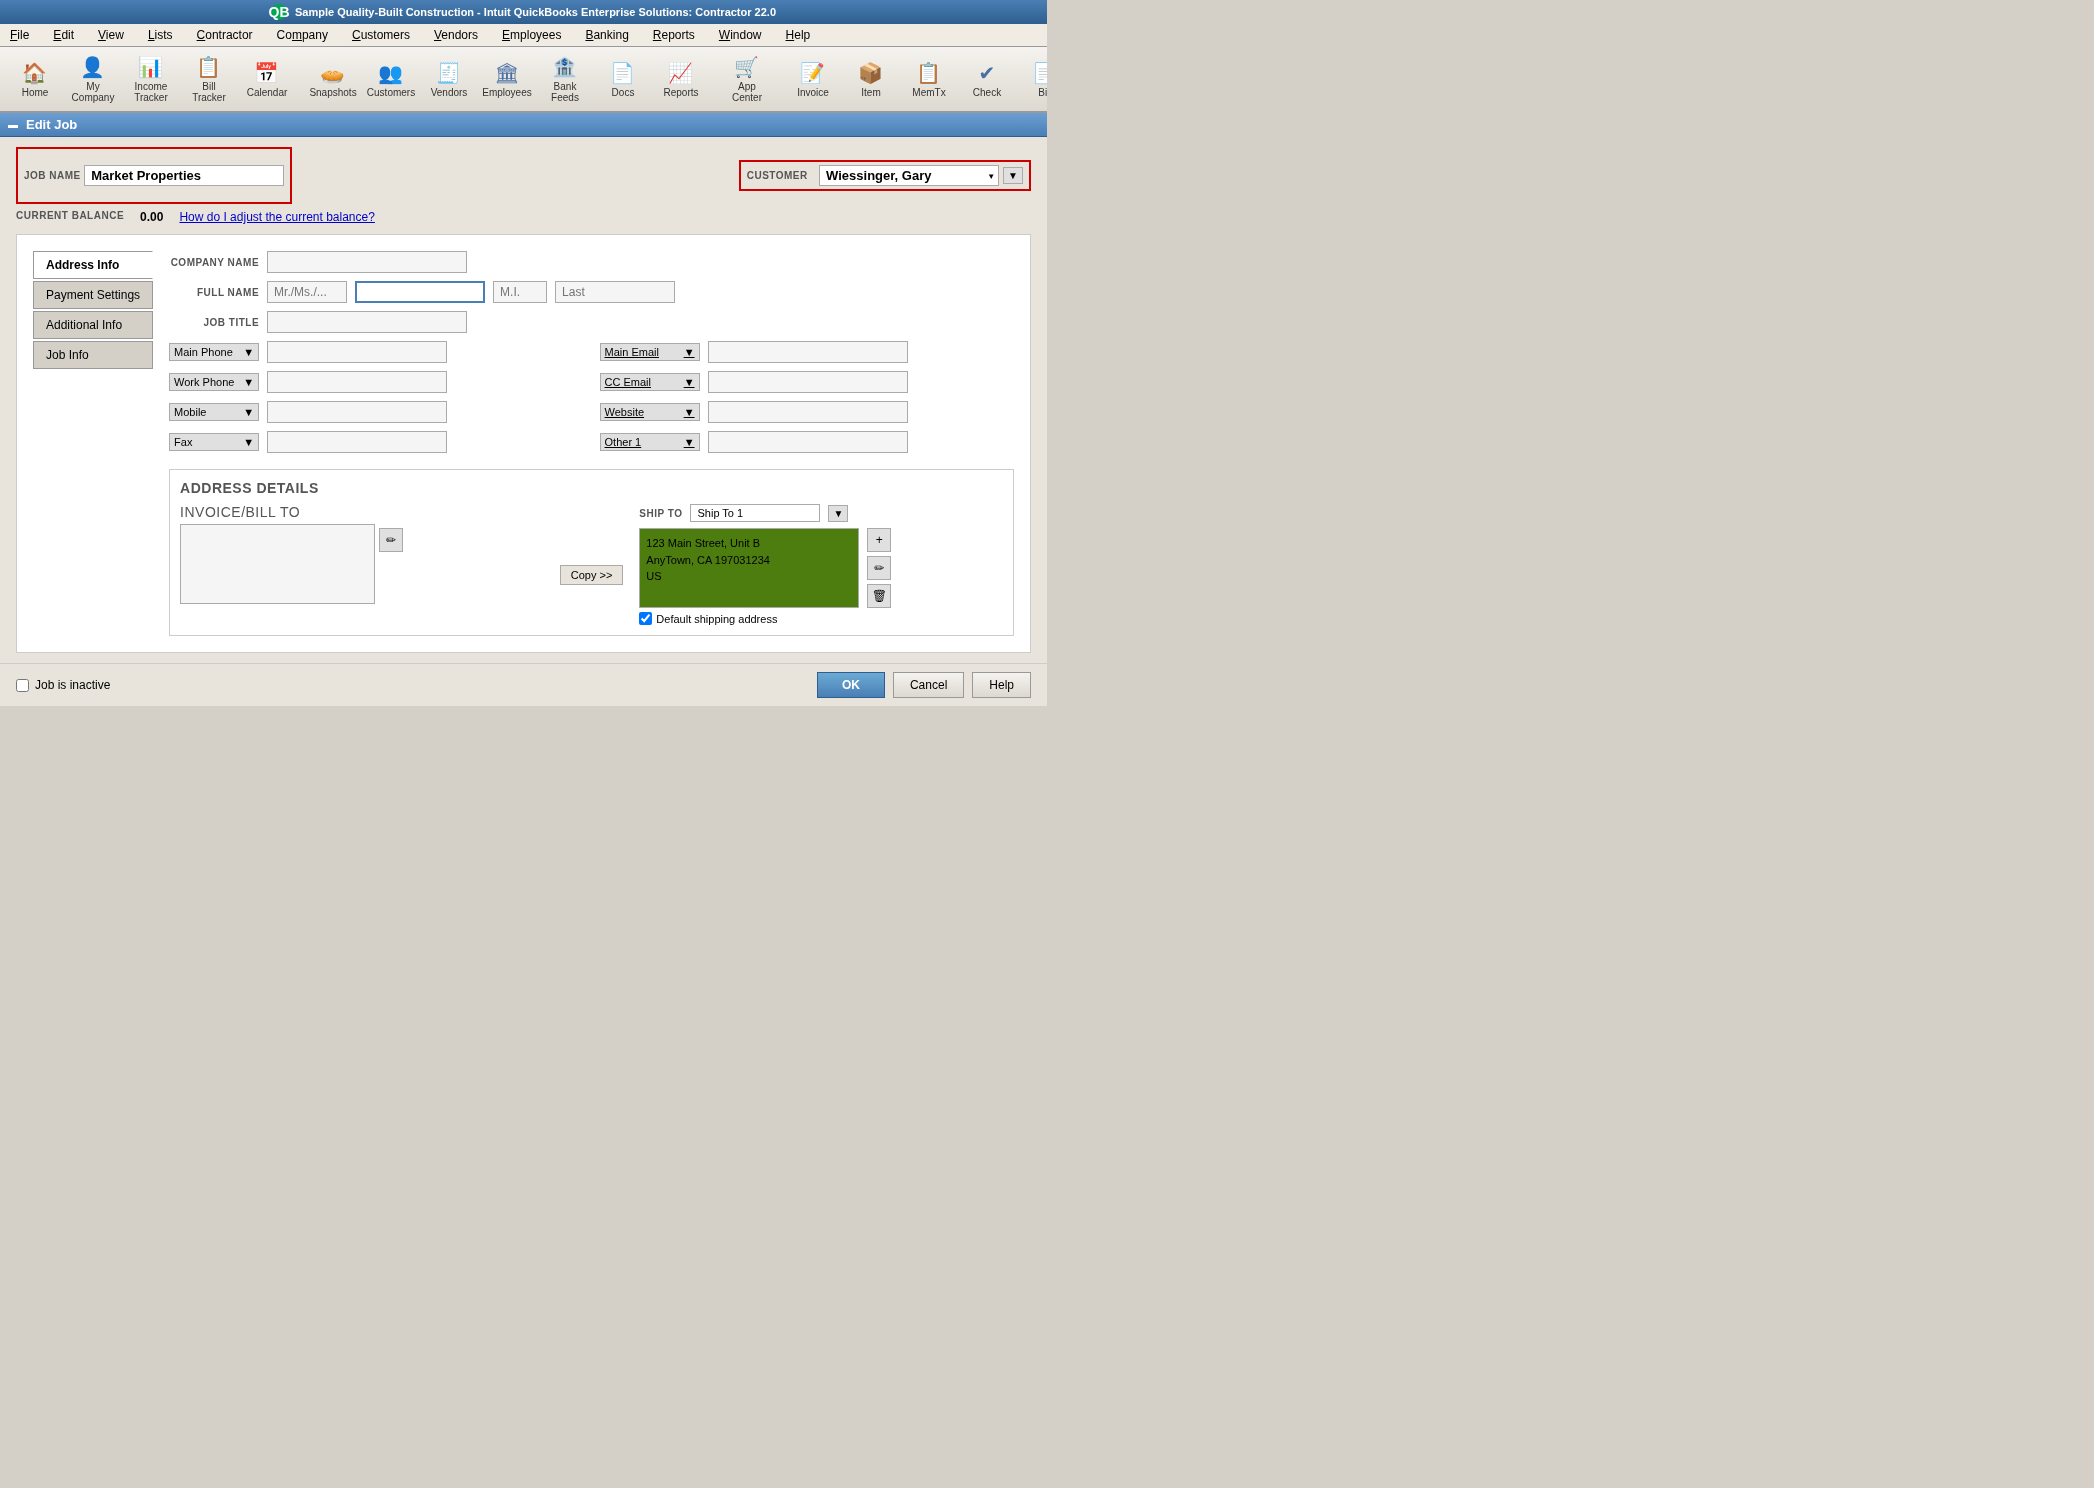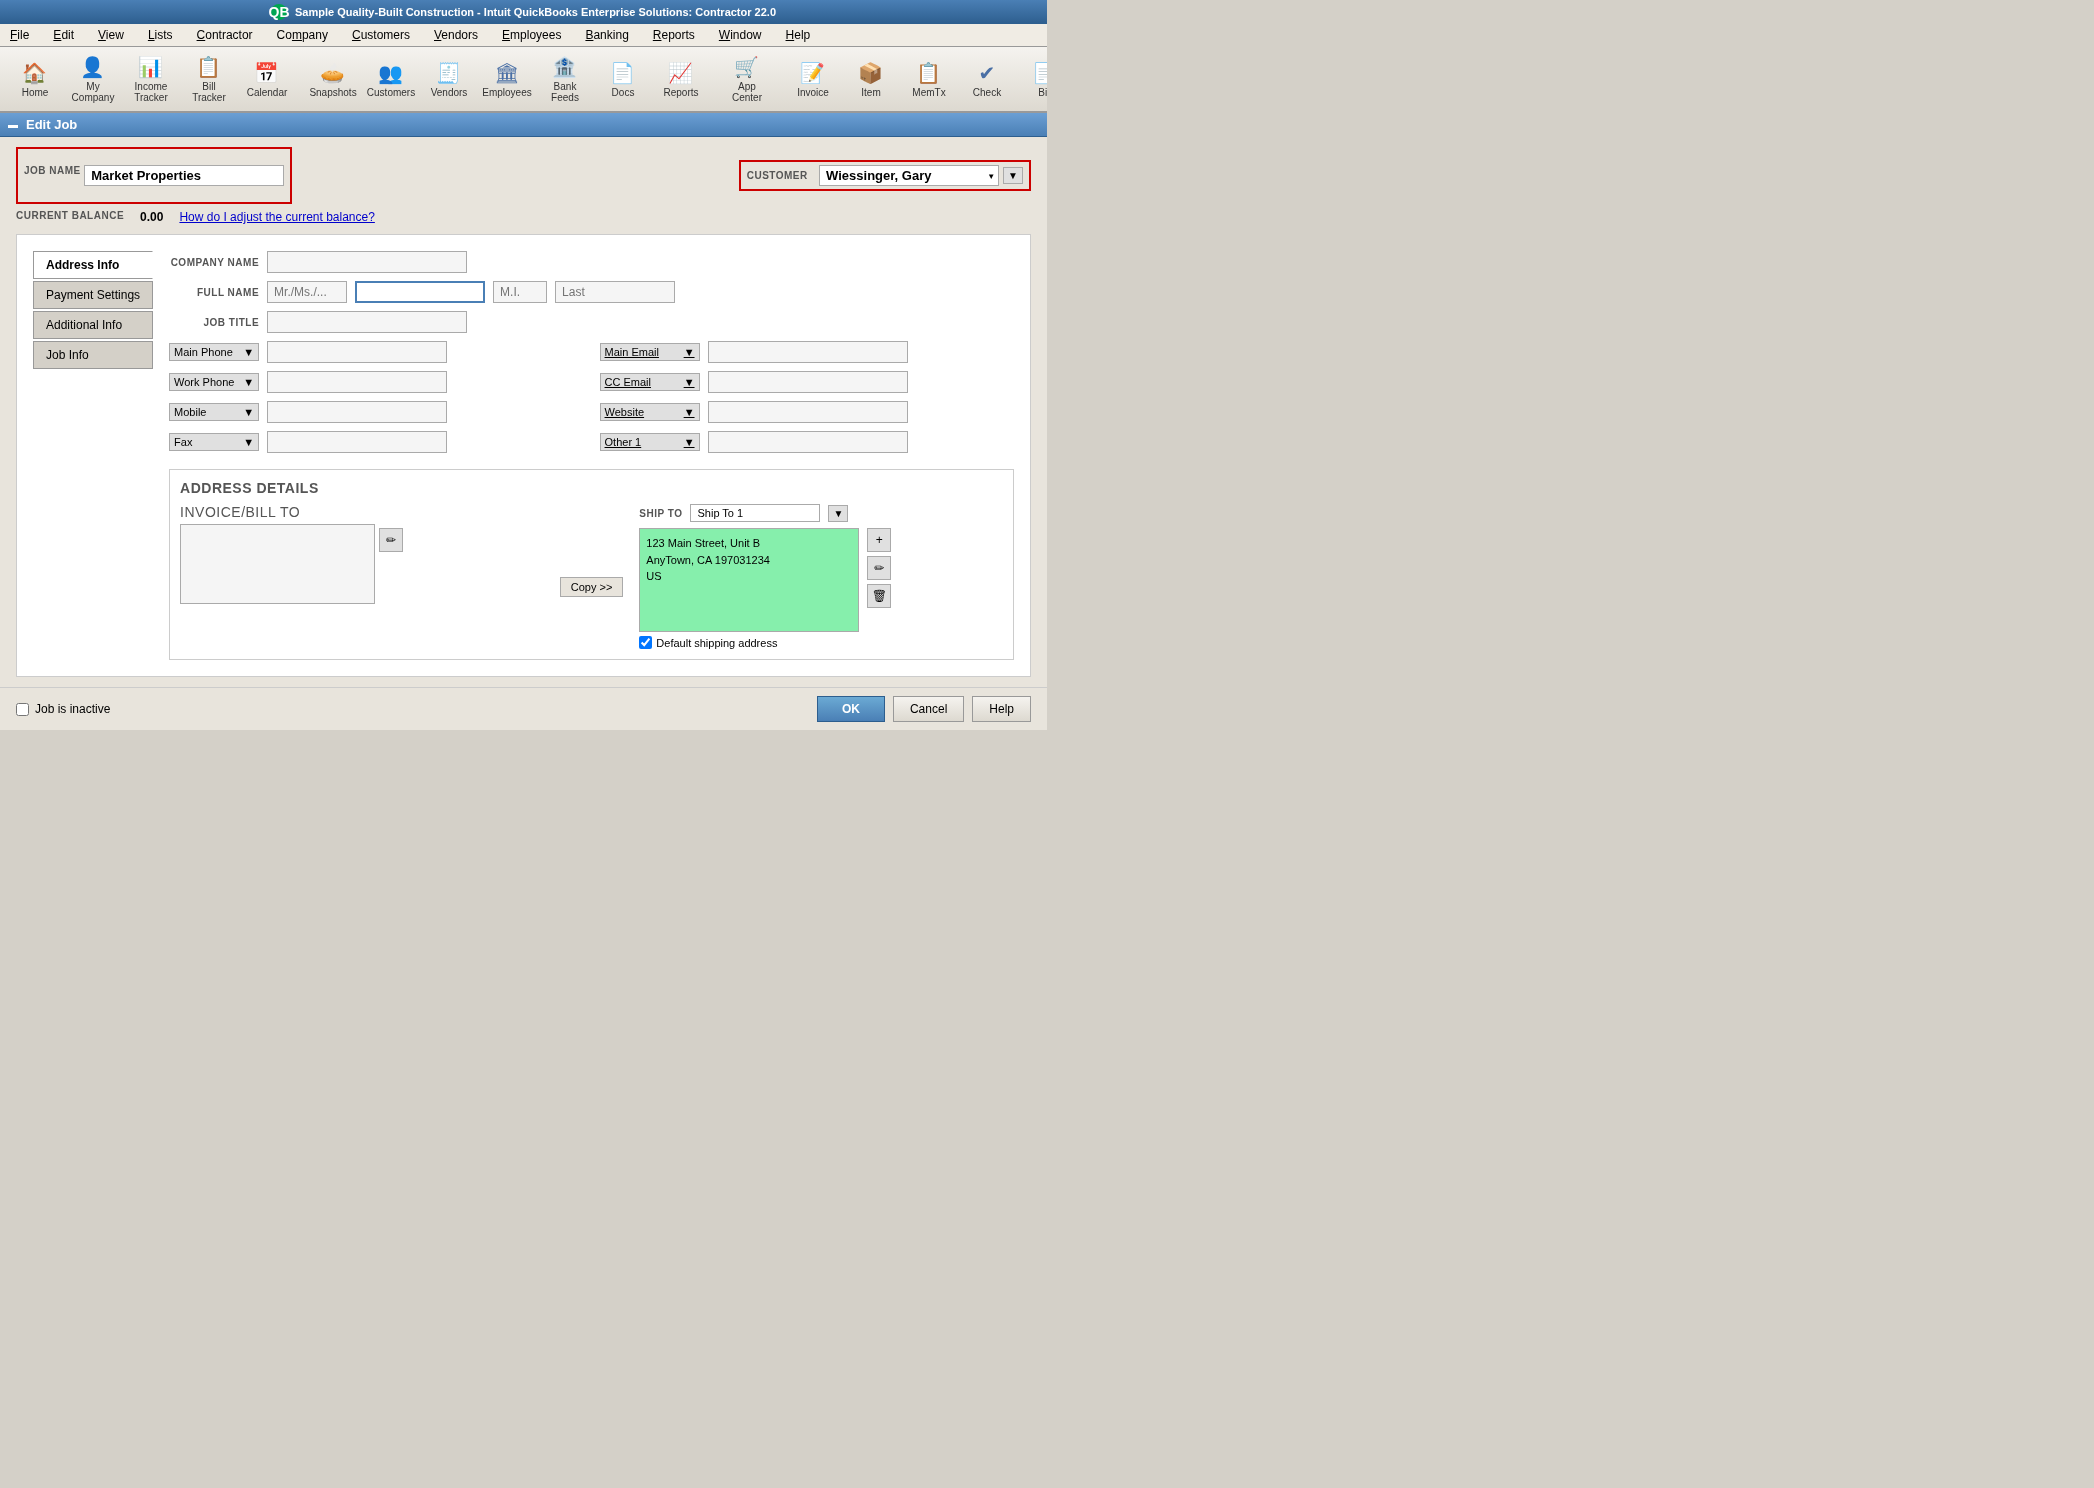--- a/index.html
+++ b/index.html
@@ -24,21 +24,21 @@
     
     .window-title { background: linear-gradient(to bottom, #6b9fd4, #4a7fb5); color: white; padding: 4px 8px; font-size: 13px; font-weight: bold; text-align: center; border-bottom: 1px solid #2d5e8e; display: flex; align-items: center; }
     .window-minimize { color: white; font-size: 10px; margin-right: 8px; cursor: pointer; }
 
     
     .main-content { background: #e8e4dc; padding: 10px 16px; }
 
     
     .job-header { display: flex; align-items: center; gap: 24px; margin-bottom: 6px; }
     .field-label-small { font-size: 10px; color: #555; font-weight: bold; letter-spacing: 0.5px; }
-    .job-name-box { border: 2px solid #cc0000; padding: 16px 6px; display: flex; align-items: flex-start; }
+    .job-name-box { border: 2px solid #cc0000; padding: 16px 6px; display: flex; align-items: center; }
     .job-name-input { border: 1px solid #aaa; background: white; padding: 2px 6px; font-size: 13px; font-weight: bold; width: 200px; }
     .customer-box { border: 2px solid #cc0000; padding: 3px 6px; display: flex; align-items: center; gap: 4px; }
     .customer-select { border: 1px solid #aaa; background: white; padding: 2px 6px; font-size: 13px; font-weight: bold; width: 180px; appearance: none; }
     .customer-dropdown-btn { border: 1px solid #aaa; background: #e0e0e0; padding: 2px 4px; font-size: 10px; cursor: pointer; }
 
     
     .balance-row { display: flex; align-items: flex-start; gap: 16px; margin-bottom: 10px; font-size: 11px; }
     .balance-label { color: #555; font-weight: bold; letter-spacing: 0.5px; font-size: 10px; }
     .balance-value { font-size: 12px; font-weight: bold; }
     .balance-link { color: #0000cc; text-decoration: underline; cursor: pointer; font-size: 12px; }
@@ -71,21 +71,21 @@
     .address-section-title { font-size: 14px; font-weight: bold; color: #555; letter-spacing: 0.5px; margin-bottom: 8px; }
     .address-columns { display: flex; gap: 16px; }
     .address-col { flex: 1; }
     .address-col-label { font-size: 14px; color: #555; font-weight: normal; letter-spacing: 0.5px; margin-bottom: 4px; }
     .address-textarea { border: 1px solid #aaa; background: #f5f5f5; width: 195px; height: 80px; resize: none; font-size: 11px; padding: 4px; }
     .address-right-col { flex: 1; }
     .ship-to-row { display: flex; align-items: center; gap: 8px; margin-bottom: 6px; }
     .ship-to-label { font-size: 10px; color: #555; font-weight: bold; letter-spacing: 0.5px; }
     .ship-to-select { border: 1px solid #aaa; background: white; padding: 2px 6px; font-size: 11px; width: 130px; }
     .ship-to-dropdown-btn { border: 1px solid #aaa; background: #e0e0e0; padding: 2px 4px; font-size: 10px; cursor: pointer; }
-    .ship-address-box { border: 1px solid #aaa; background: #86efac; padding: 6px; font-size: 11px; line-height: 1.5; width: 220px; height: 104px; }
+    .ship-address-box { border: 1px solid #aaa; background: #4d7c0f; padding: 6px; font-size: 11px; line-height: 1.5; width: 220px; height: 80px; }
     .address-buttons { display: flex; flex-direction: column; gap: 4px; margin-left: 4px; }
     .addr-btn { border: 1px solid #aaa; background: #e0e0e0; width: 24px; height: 24px; display: flex; align-items: center; justify-content: center; cursor: pointer; font-size: 12px; }
     .edit-btn-left { border: 1px solid #aaa; background: #e0e0e0; width: 24px; height: 24px; display: flex; align-items: center; justify-content: center; cursor: pointer; font-size: 12px; align-self: flex-start; margin-top: 4px; }
     .copy-btn { border: 1px solid #aaa; background: #e8e4dc; padding: 3px 10px; cursor: pointer; font-size: 11px; align-self: center; }
 
     .default-shipping-row { display: flex; align-items: center; gap: 4px; margin-top: 4px; font-size: 11px; }
 
     
     .bottom-bar { background: #e8e4dc; padding: 8px 16px; display: flex; align-items: center; justify-content: space-between; border-top: 1px solid #ccc; }
     .inactive-row { display: flex; align-items: center; gap: 6px; font-size: 12px; }

